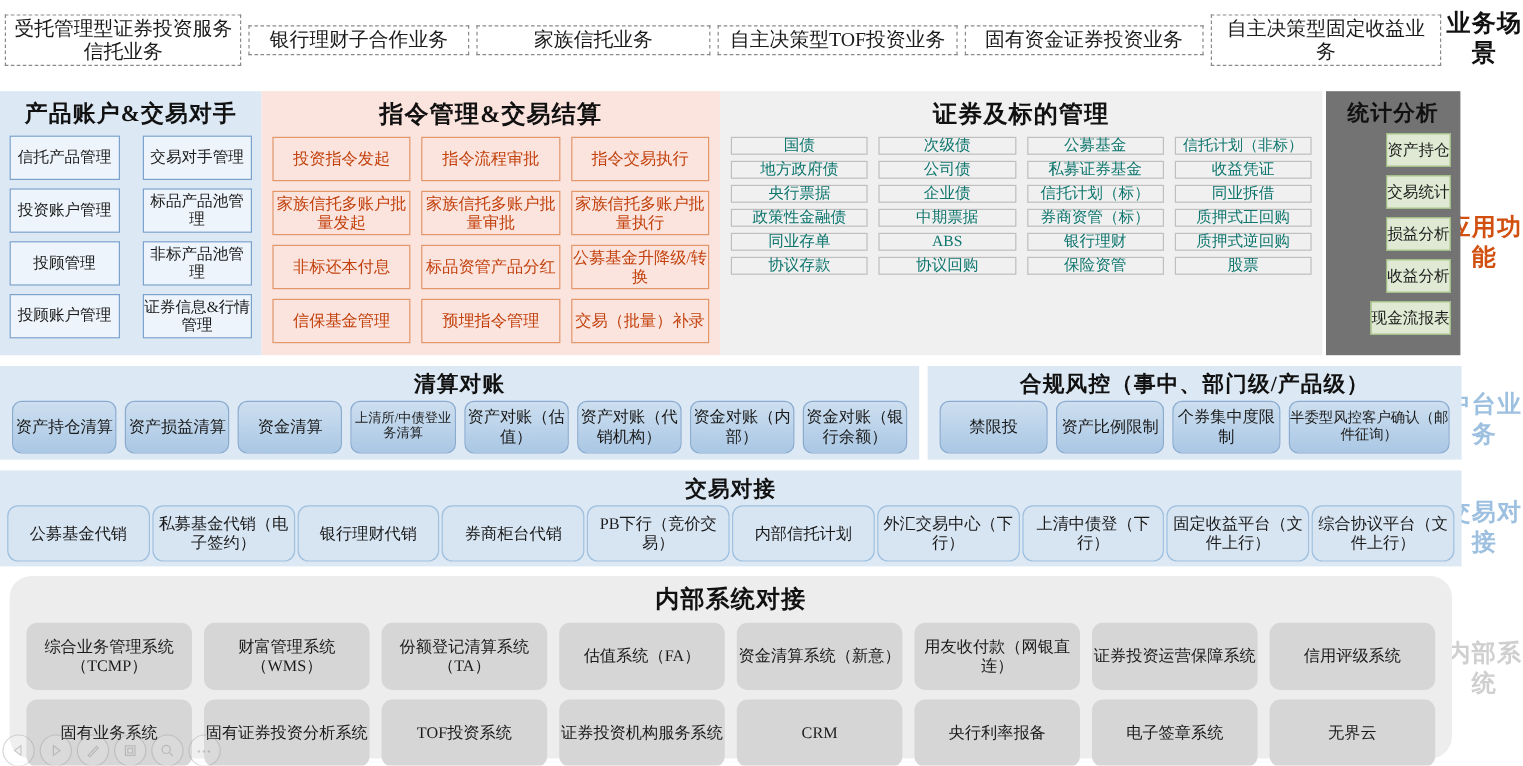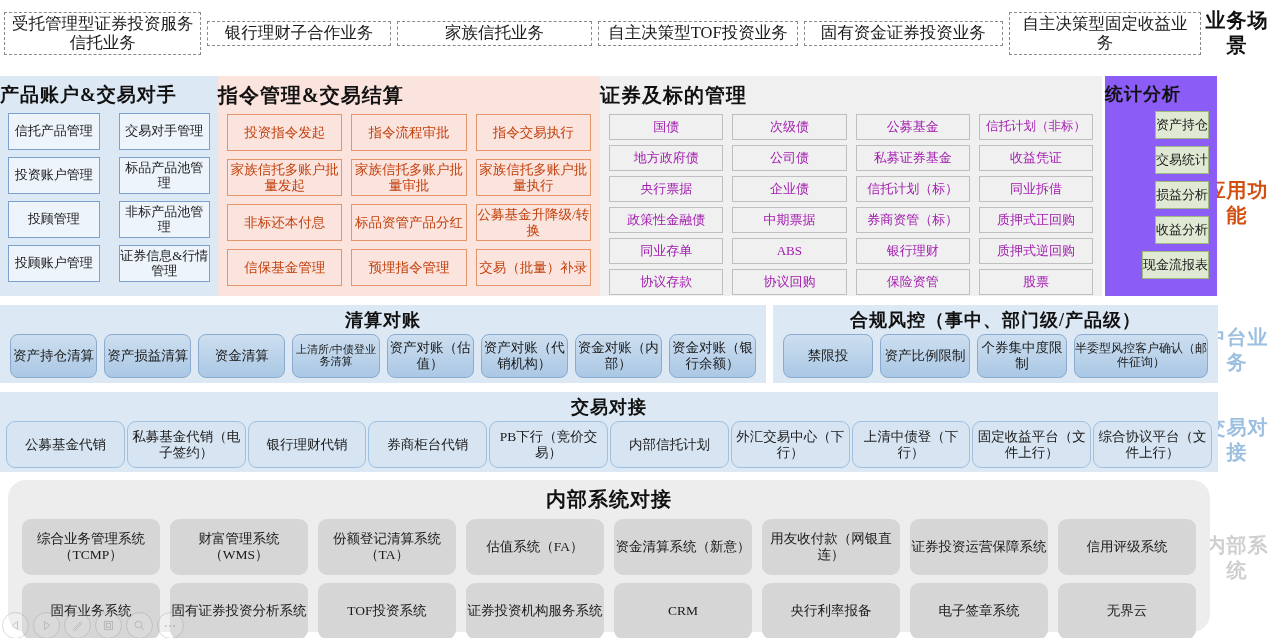--- a/index.html
+++ b/index.html
@@ -40,21 +40,21 @@
   #rail-scene{top:8px;color:#111111;}
   #rail-app{top:178px;color:#d2500f;}
   #rail-mid{top:325px;color:#9ec0e0;}
   #rail-trade{top:415px;color:#9ec0e0;}
   #rail-sys{top:533px;color:#cfcfcf;}
 
   
   .band-app{position:absolute;left:0;top:76px;width:1218px;height:220px;display:flex;}
   .panel{position:relative;box-sizing:border-box;}
   .panel-title{
-    font-weight:bold;font-size:19px;
+    text-align:center;font-weight:bold;font-size:19px;
     padding-top:6px;padding-bottom:5px;letter-spacing:1px;
   }
 
   
   .p-blue{width:218px;background:#dce8f4;}
   .p-blue .panel-title{color:#111;}
   .p-blue .grid{display:grid;grid-template-columns:1fr 1fr;gap:7px 19px;padding:0 8px;}
   .p-blue .bx{
     border:1px solid #7ba2cd;background:#eef4fb;height:37px;font-size:13px;color:#1a1a1a;
   }
@@ -65,26 +65,26 @@
   .p-pink .grid{display:grid;grid-template-columns:1fr 1fr 1fr;gap:8px 9px;padding:0 9px;}
   .p-pink .bx{
     border:1.4px solid #e2966a;background:#fbe3de;height:37px;font-size:13.5px;color:#c2410c;
   }
 
   
   .p-gray{width:502px;background:#f0f0f0;}
   .p-gray .panel-title{color:#111;font-size:20px;}
   .p-gray .grid{display:grid;grid-template-columns:repeat(4,1fr);gap:5px 9px;padding:0 9px;}
   .p-gray .bx{
-    border:1px solid #bfbfbf;background:#f0f0f0;height:26px;font-size:13px;color:#a21caf;
+    border:1px solid #bfbfbf;background:#f0f0f0;height:15px;font-size:13px;color:#0f766e;
   }
   .p-gray .bx.two{line-height:1.05;font-size:12.5px;}
 
   
-  .p-green{width:112px;background:#8b5cf6;margin-left:3px;}
+  .p-green{width:112px;background:#737373;margin-left:3px;}
   .p-green .panel-title{color:#111;font-size:18px;}
   .p-green .col{display:flex;flex-direction:column;gap:7px;padding:0 8px;align-items:flex-end;}
   .p-green .bx{
     border:1px solid #9cbb7c;background:#dfe9d3;height:28px;font-size:13px;color:#1a1a1a;
   }
 
   
   .band-mid{position:absolute;left:0;top:305px;width:1218px;height:78px;display:flex;gap:7px;}
   .mid-box{background:#dce8f4;box-sizing:border-box;position:relative;padding:0 6px;}
   .mid-title{text-align:center;font-weight:bold;font-size:18px;padding-top:3px;color:#111;letter-spacing:1px;}

